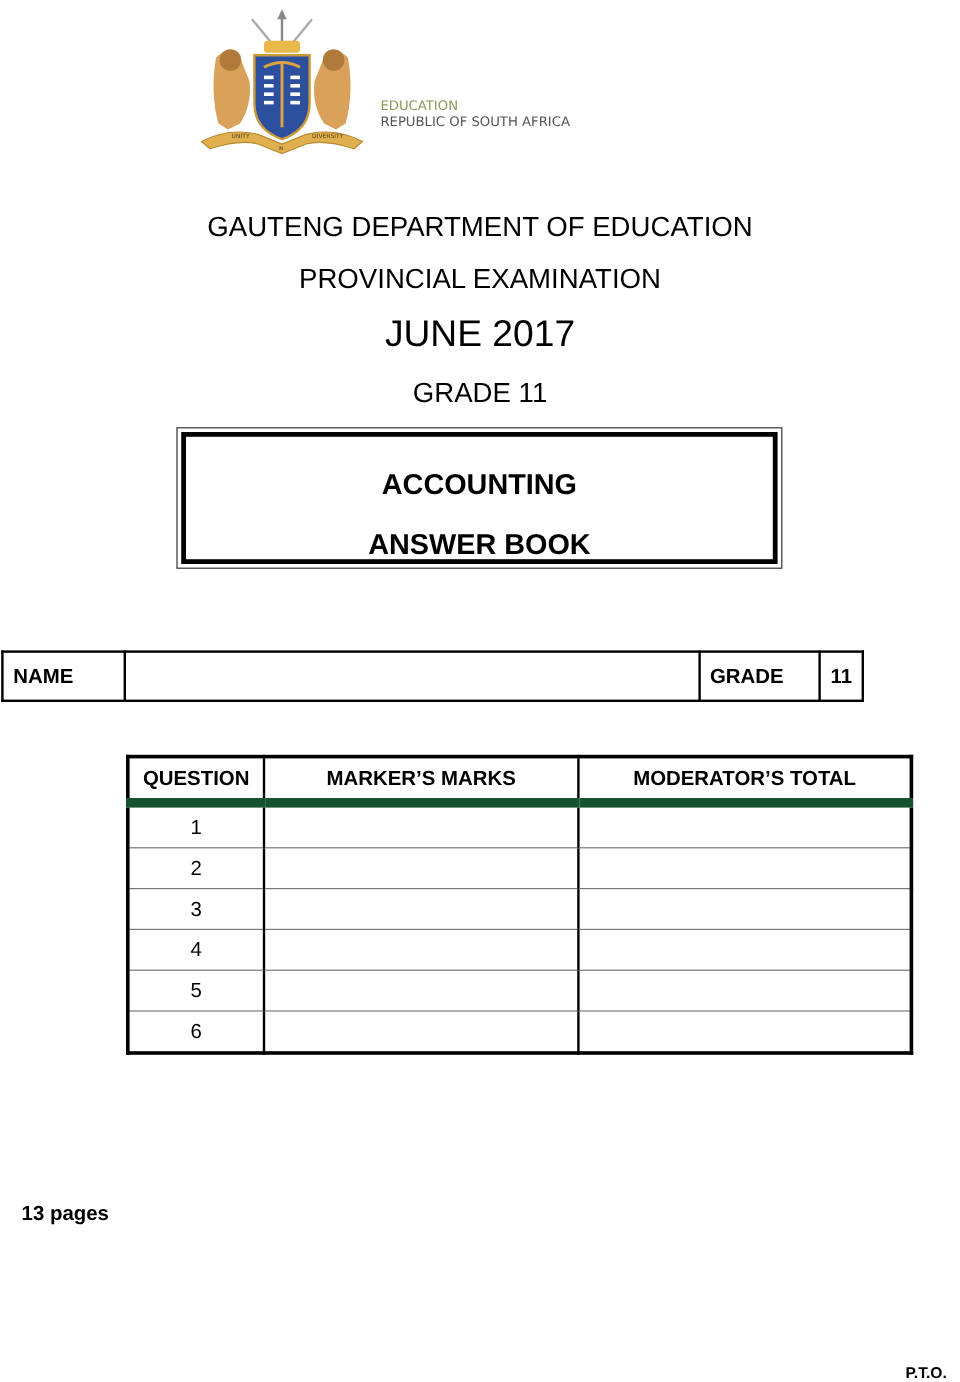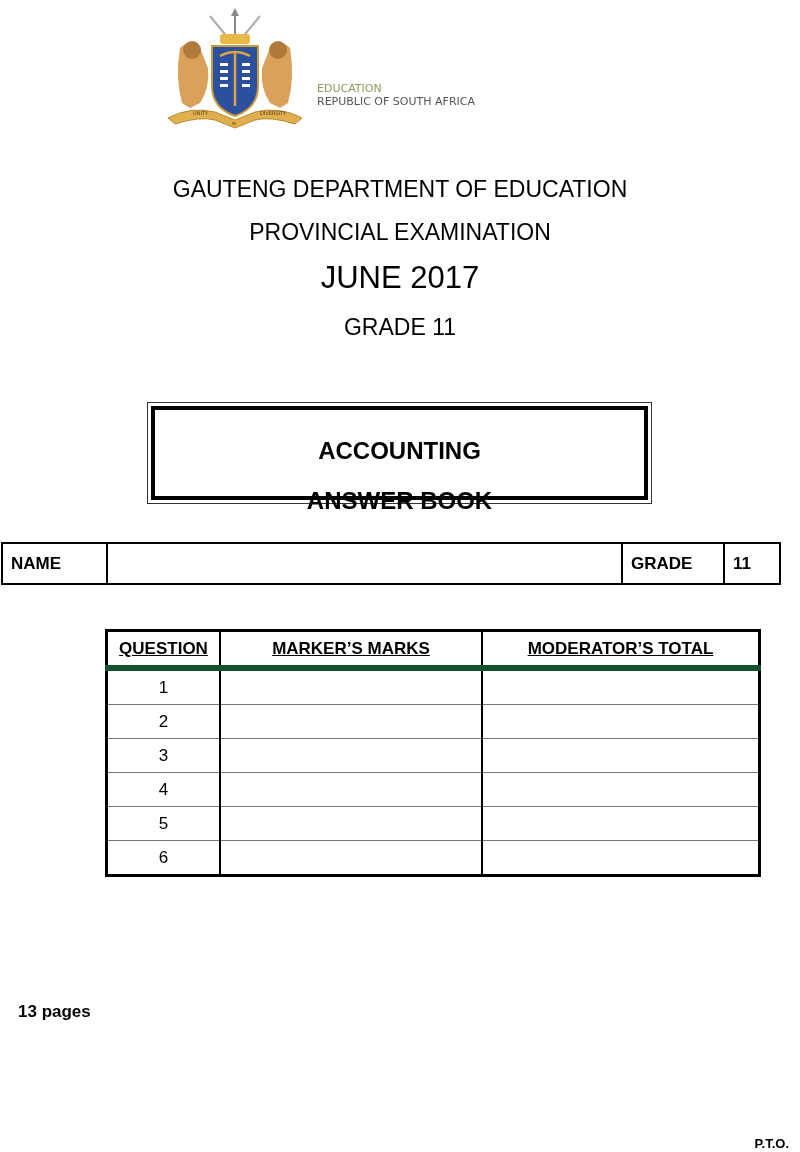--- a/index.html
+++ b/index.html
@@ -17,37 +17,37 @@
   .logo-rsa { font-family: "DejaVu Sans", sans-serif; font-size: 11px; color: #555; line-height: 13px; }
 
   
   .h { position: absolute; left: 0; width: 800px; text-align: center; font-weight: normal; }
   .h1 { top: 176px; font-size: 23px; }
   .h2 { top: 219px; font-size: 23px; }
   .h3 { top: 260px; font-size: 31px; }
   .h4 { top: 314px; font-size: 23px; }
 
   
-  .title-box { position: absolute; left: 147px; top: 356px; width: 505px; height: 102px;
-               border: 1px solid #333; box-sizing: border-box; padding: 3px; margin-top: 46px; }
+  .title-box { position: absolute; left: 147px; top: 356px; width: 505px; height: 118px;
+               border: 1px solid #333; box-sizing: border-box; padding: 3px; }
   .title-inner { width: 100%; height: 100%; border: 4px solid #000; box-sizing: border-box;
                  text-align: center; font-weight: bold; font-size: 24px; }
   .title-inner .l1 { margin-top: 27px; }
   .title-inner .l2 { margin-top: 22px; }
 
   
-  .name-table { position: absolute; left: 1px; top: 542px; width: 780px; height: 43px;
+  .name-table { position: absolute; left: 1px; top: 542px; width: 719px; height: 43px;
                 border-collapse: collapse; border: 2px solid #fca5a5; }
   .name-table td { border: 2px solid #000; font-weight: bold; font-size: 17px; padding: 0 8px; height: 39px; }
 
   
   .marks { position: absolute; left: 105px; top: 629px; width: 656px; border-collapse: collapse;
            border: 3px solid #000; }
   .marks th, .marks td { font-size: 17px; text-align: center; height: 33px; padding: 0; }
-  .marks th { font-weight: bold; border-bottom: 6px solid #14532d; text-decoration: underline; }
+  .marks th { font-weight: bold; border-bottom: 8px solid #14532d; }
   .marks .c1 { width: 111px; }
   .marks .c2 { width: 260px; }
   .marks td, .marks th { border-left: 2px solid #000; border-right: 2px solid #000; }
   .marks tbody tr td { border-top: 1.5px solid #777; }
   .marks tr.total td { border-top: 3px solid #000; font-weight: bold; height: 34px; }
 
   .pages { position: absolute; left: 18px; top: 1002px; font-weight: bold; font-size: 17px; }
   .pto { position: absolute; right: 11px; top: 1136px; font-weight: bold; font-size: 13px; }
 </style>
 </head>

